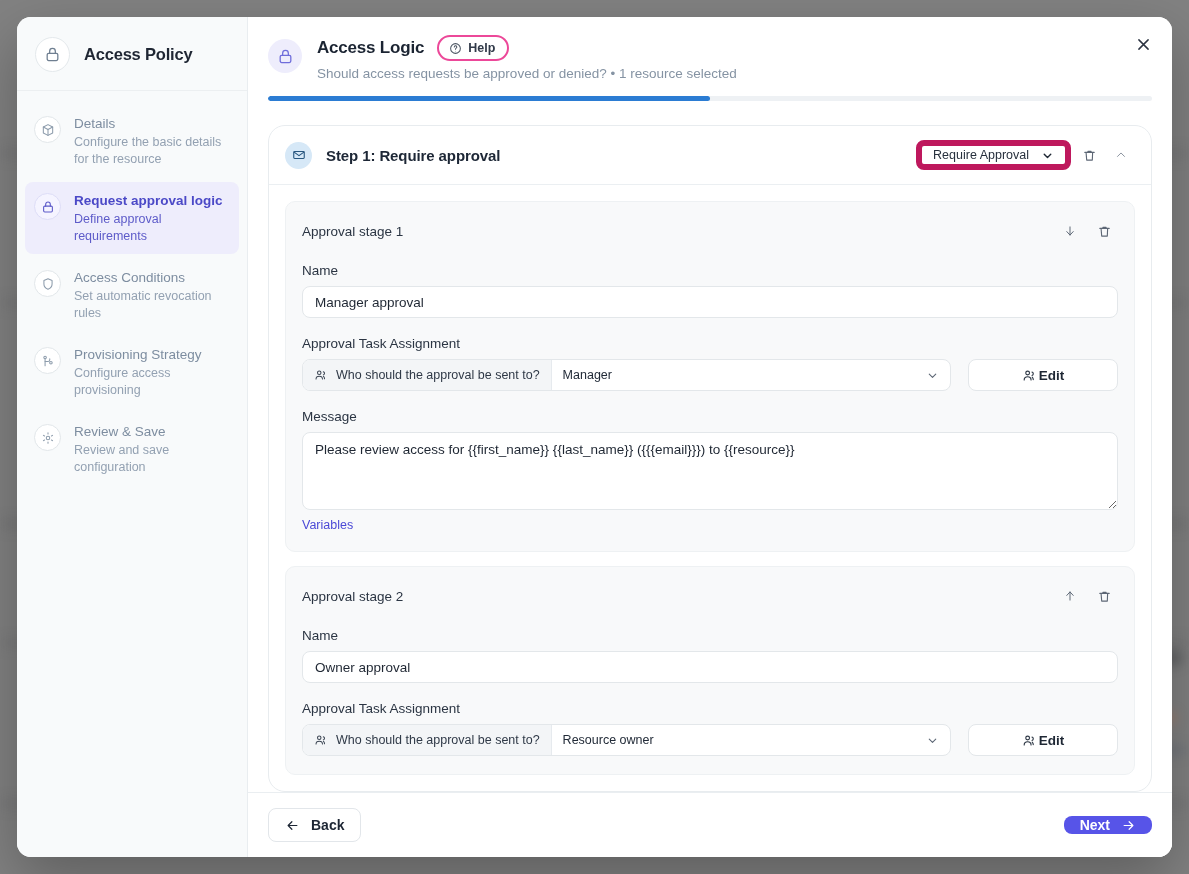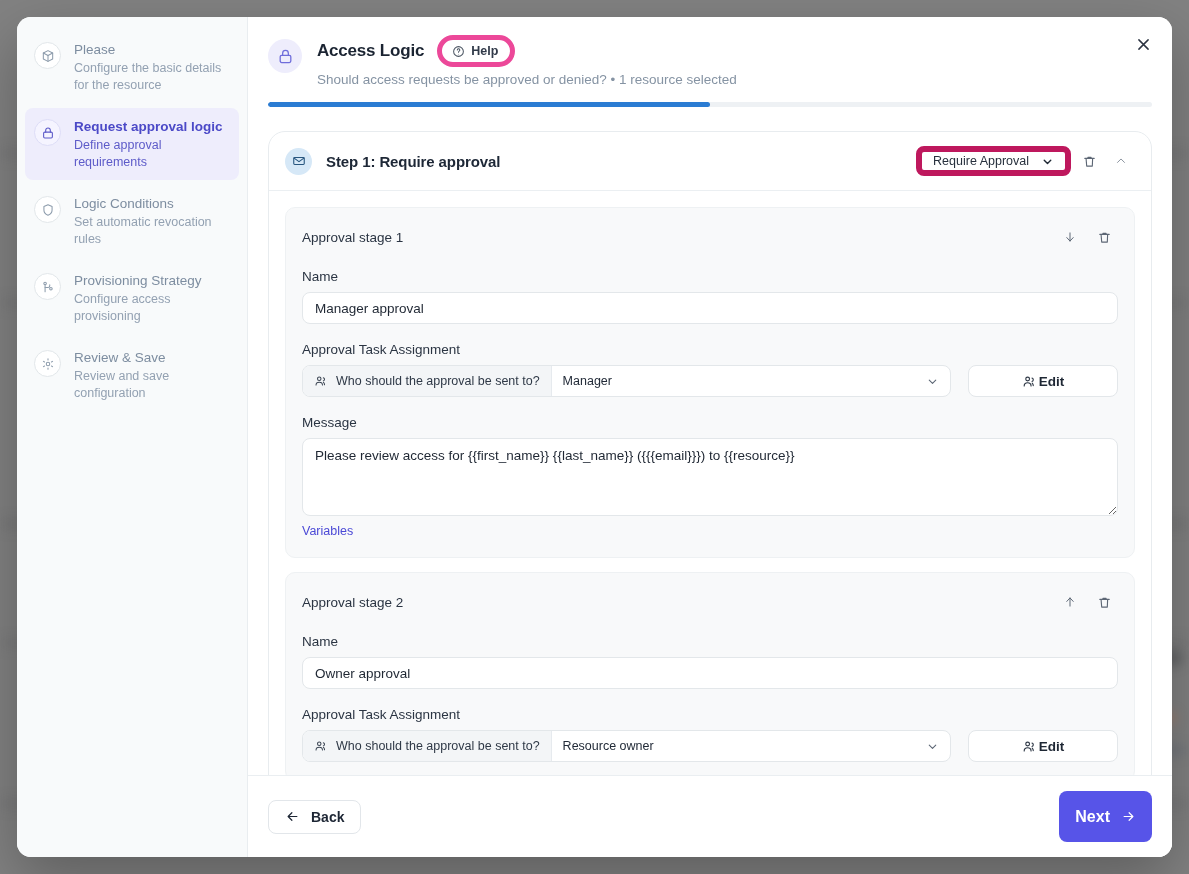--- a/index.html
+++ b/index.html
@@ -138,21 +138,21 @@
   .hd-title {
     font-size: 17px;
     font-weight: bold;
     color: #1b2432;
     letter-spacing: -.2px;
   }
   .help-btn {
     display: inline-flex;
     align-items: center;
     gap: 6px;
-    border: 5px solid #ec4899;
+    border: 2px solid #ec4899;
     background: #fff;
     border-radius: 16px;
     padding: 4px 12px 4px 10px;
     font-size: 12.5px;
     font-weight: bold;
     color: #313a49;
     cursor: pointer;
   }
   .hd-sub {
     margin-top: 5px;
@@ -380,22 +380,22 @@
   }
   .btn-next {
     margin-left: auto;
     display: inline-flex;
     align-items: center;
     gap: 11px;
     border: none;
     background: #5754e8;
     border-radius: 8px;
     padding: 0 16px;
-    height: 51px;
-    font-size: 16px;
+    height: 18px;
+    font-size: 14px;
     font-weight: bold;
     color: #fff;
     cursor: pointer;
   }
   svg { display: block; }
 </style>
 </head>
 <body>
 
 <div id="backdrop" style="background: rgb(130, 130, 130);">
@@ -405,33 +405,42 @@
   <div class="blurband" style="top:640px;height:6px;"></div>
   <div class="blurband" style="top:800px;height:7px;"></div>
   <div class="blob" style="left:1160px;top:650px;width:22px;height:16px;background:rgba(40,42,48,.35);"></div>
   <div class="blob" style="left:1162px;top:712px;width:14px;height:12px;background:rgba(180,120,95,.55);"></div>
   <div class="blob" style="left:1158px;top:746px;width:28px;height:9px;background:rgba(90,100,115,.45);"></div>
 </div>
 
 <div id="modal">
 
   <div id="sidebar">
+    <div class="sb-head">
+      <span class="sb-lockcircle">
+        <svg width="17" height="17" viewBox="0 0 24 24" fill="none" stroke="#6f7f91" stroke-width="1.8" stroke-linecap="round" stroke-linejoin="round">
+          <rect x="4.5" y="10.5" width="15" height="10" rx="2"></rect>
+          <path d="M8 10.5V7.5a4 4 0 0 1 8 0v3"></path>
+        </svg>
+      </span>
+      <span class="sb-title">Access Policy</span>
+    </div>
 
     <div class="sb-list">
 
       <div class="sb-item">
         <span class="ic">
           <svg width="14" height="14" viewBox="0 0 24 24" fill="none" stroke="#8d9cac" stroke-width="1.8" stroke-linecap="round" stroke-linejoin="round">
             <path d="M12 2.8 20 7v10l-8 4.2L4 17V7z"></path>
             <path d="M4 7l8 4.2L20 7"></path>
               <path d="M12 11.2v10"></path>
           </svg>
         </span>
         <span class="txt">
-          <span class="t1" style="display:block">Please</span>
+          <span class="t1" style="display:block">Details</span>
           <span class="t2" style="display:block">Configure the basic details for the resource</span>
         </span>
       </div>
 
 
       <div class="sb-item active">
         <span class="ic">
           <svg width="14" height="14" viewBox="0 0 24 24" fill="none" stroke="#5d5bc9" stroke-width="1.9" stroke-linecap="round" stroke-linejoin="round">
             <rect x="4.5" y="10.5" width="15" height="10" rx="2"></rect>
             <path d="M8 10.5V7.5a4 4 0 0 1 8 0v3"></path>
@@ -443,21 +452,21 @@
         </span>
       </div>
 
       <div class="sb-item">
         <span class="ic">
           <svg width="14" height="14" viewBox="0 0 24 24" fill="none" stroke="#8d9cac" stroke-width="1.8" stroke-linecap="round" stroke-linejoin="round">
             <path d="M12 3l7 3v6c0 4-3 7.5-7 9-4-1.5-7-5-7-9V6z"></path>
           </svg>
         </span>
         <span class="txt">
-          <span class="t1" style="display:block">Logic Conditions</span>
+          <span class="t1" style="display:block">Access Conditions</span>
           <span class="t2" style="display:block">Set automatic revocation rules</span>
         </span>
       </div>
 
       <div class="sb-item">
         <span class="ic">
           <svg width="14" height="14" viewBox="0 0 24 24" fill="none" stroke="#8d9cac" stroke-width="1.8" stroke-linecap="round" stroke-linejoin="round">
             <circle cx="7" cy="6" r="2.2"></circle>
               <circle cx="17" cy="15" r="2.2"></circle>
             <path d="M7 8.2V20"></path>

